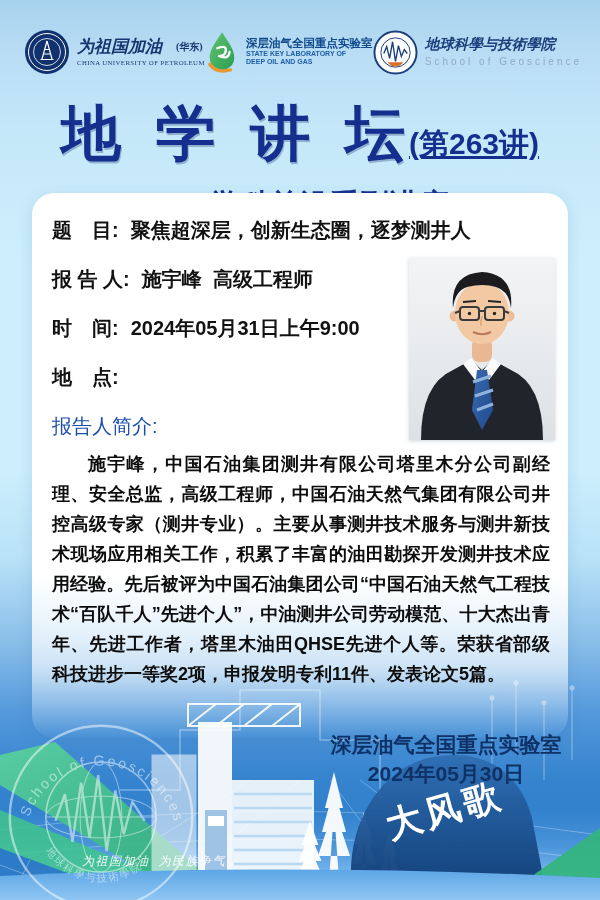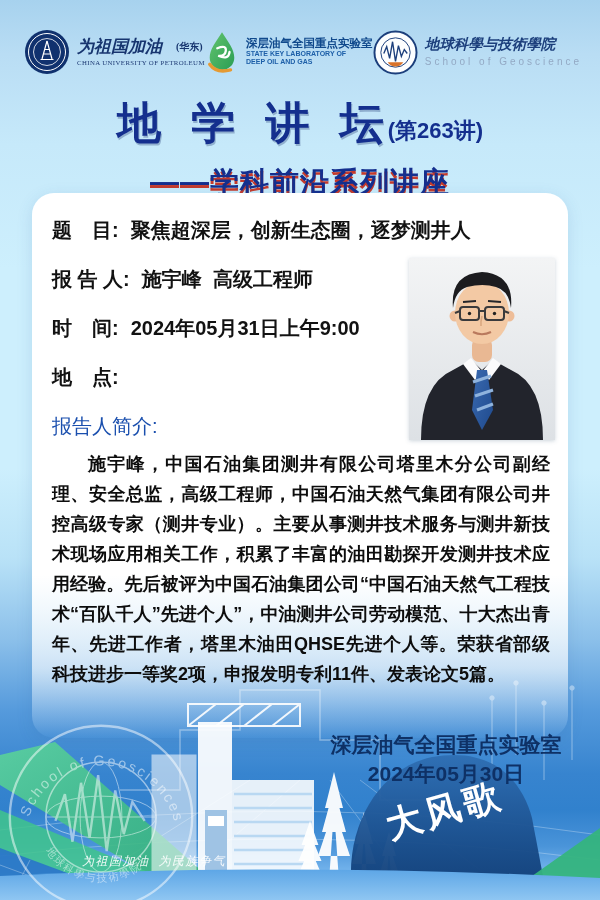--- a/index.html
+++ b/index.html
@@ -22,23 +22,23 @@
   .cup-suffix{ font-size:10px; font-style:normal; vertical-align:2px; margin-left:14px; }
   .cup-en{ font-family:"Liberation Serif","DejaVu Serif",serif; font-size:6.8px; color:#1d3a74;
     letter-spacing:.4px; margin-top:2px; white-space:nowrap; }
   .lab-cn{ font-size:11.5px; font-weight:800; color:#10498c; white-space:nowrap; }
   .lab-en{ font-size:7px; font-weight:700; color:#1d5fa8; line-height:1.25; white-space:nowrap; }
   .geo-cn{ font-family:"Liberation Serif","DejaVu Serif",serif; font-style:italic; font-weight:700;
     font-size:14.5px; color:#1c3f7c; white-space:nowrap; }
   .geo-en{ font-size:10px; color:#93a9c4; letter-spacing:3px; margin-top:3px; white-space:nowrap; }
   
   .title-wrap{ position:absolute; top:94px; left:0; right:0; text-align:center; }
-  .title-main{ font-size:44px; font-weight:900; color:#142f8e; letter-spacing:4px; word-spacing:10px;
+  .title-main{ font-size:60px; font-weight:900; color:#142f8e; letter-spacing:4px; word-spacing:10px;
     text-shadow:1px 2px 0 rgba(12,34,98,.28); display:inline;margin-top:12px; }
-  .title-no{ font-size:22px; font-weight:900; color:#142f8e; letter-spacing:0; }
+  .title-no{ font-size:30px; font-weight:900; color:#142f8e; letter-spacing:0;text-decoration:underline; }
   .title-sub{ font-size:29px; font-weight:700; color:#142f8e; letter-spacing:1px; margin-top:10px;
     text-shadow:0 3px 0 #c43a2c; }
   
   .card{ position:absolute; left:32px; top:193px; width:536px; height:545px; border-radius:22px;
     background:linear-gradient(180deg,#ffffff 0%,#ffffff 70%,rgba(250,253,255,.65) 87%,rgba(240,250,255,0) 100%);
     box-shadow:0 4px 16px rgba(50,100,160,.15);
     padding:24px 18px 0 20px; }
   .row{ display:flex; align-items:baseline; font-size:20px; font-weight:700; color:#121212; margin-bottom:22px; }
   .row .lab{ white-space:pre; }
   .row .val{ white-space:pre; margin-left:12px; }

